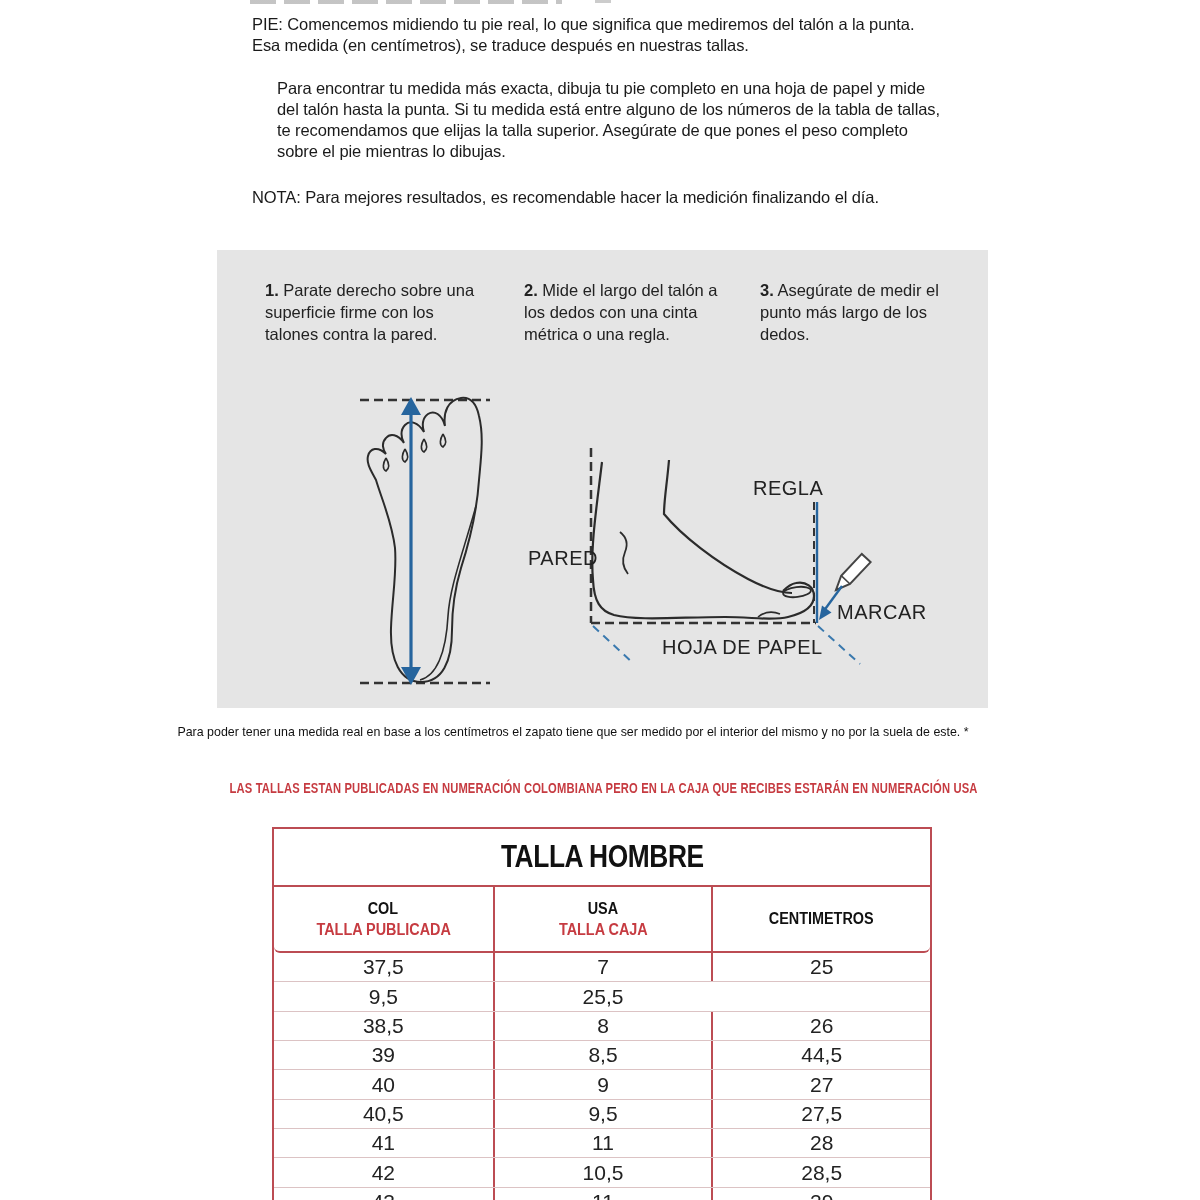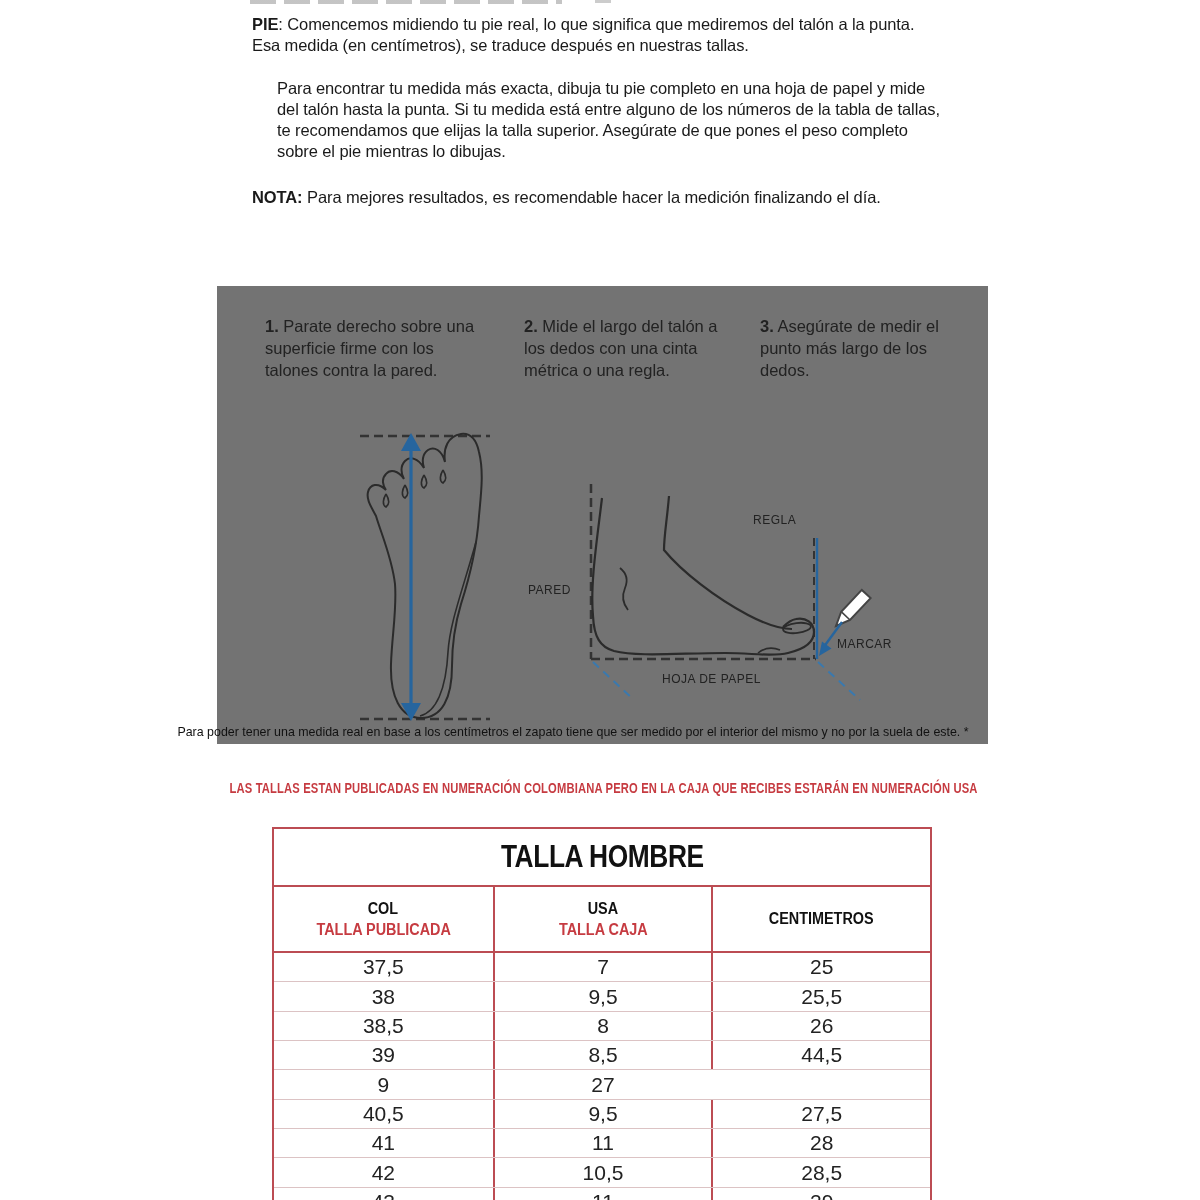--- a/index.html
+++ b/index.html
@@ -8,46 +8,46 @@
   
   .remnant{position:absolute;left:250px;top:0;width:312px;height:4px;opacity:.5;
            background:repeating-linear-gradient(90deg,#8a8a8a 0 26px,transparent 26px 34px);}
   .remnant2{position:absolute;left:595px;top:0;width:16px;height:3px;background:#9a9a9a;opacity:.5;}
   
   .intro{position:absolute;left:252px;top:14px;width:694px;font-size:16.5px;line-height:21px;
          letter-spacing:-0.1px;}
   .intro p{margin:0 0 0 0;}
   .intro .p2{margin-top:22px;margin-left:25px;}
   .intro .pnote{margin-top:25px;}
-  .lead{font-weight:700;margin-top:37px;}
+  .lead{font-weight:400;margin-top:37px;}
   
-  .panel{position:absolute;left:217px;top:250px;width:771px;height:458px;background:#737373;margin-top:36px;}
+  .panel{position:absolute;left:217px;top:250px;width:771px;height:458px;background:#e5e5e5;}
   .step{position:absolute;font-size:16.5px;line-height:22px;color:#222;}
   .step1{left:48px;top:29px;width:212px;}
   .step2{left:307px;top:29px;width:200px;}
   .step3{left:543px;top:29px;width:190px;}
   .stepnum{font-weight:700;}
-  .diag-label{position:absolute;font-size:12px;letter-spacing:.5px;color:#222;}
+  .diag-label{position:absolute;font-size:20px;letter-spacing:.5px;color:#222;}
   svg{position:absolute;display:block;}
   
   .caption-wrap{position:absolute;left:0;top:722px;width:1146px;text-align:center;}
   .caption-wrap span{display:inline-block;white-space:nowrap;font-size:13.5px;color:#111;
                      transform:scaleX(0.92);transform-origin:center;}
   .notice-wrap{position:absolute;left:0;top:779px;width:1208px;text-align:center;}
   .notice-wrap span{display:inline-block;white-space:nowrap;font-size:14px;font-weight:700;
                     color:#c63b41;transform:scaleX(0.8);transform-origin:center;letter-spacing:.2px;}
   
   .sizetable{position:absolute;left:272px;top:827px;width:656px;border:2px solid #bc4c53;
              background:#fff;}
   .t-title{height:56px;display:flex;align-items:center;justify-content:center;
            border-bottom:2px solid #bc4c53;}
   .t-title span{display:inline-block;white-space:nowrap;font-size:31px;font-weight:800;
                 letter-spacing:-.5px;transform:scaleX(0.85);color:#111;}
   .t-head{display:grid;grid-template-columns:1fr 1fr 1fr;height:64px;
-          border-bottom:2px solid #bc4c53;}
+          border-bottom:2px solid #bc4c53;border-radius:6px;}
   .t-hcell{display:flex;flex-direction:column;align-items:center;justify-content:center;gap:3px;}
   .t-hcell + .t-hcell{border-left:2px solid #bc4c53;}
   .t-hcell span{display:inline-block;white-space:nowrap;font-weight:700;font-size:16px;
                 transform:scaleX(0.9);color:#111;}
   .t-hcell .red{color:#c63b41;}
   .trow{display:grid;grid-template-columns:1fr 1fr 1fr;height:28.35px;}
   .trow + .trow{border-top:1px solid #dcc3c4;}
   .tcell{display:flex;align-items:center;justify-content:center;font-size:21px;color:#222;}
   .tcell + .tcell{border-left:2px solid #bc4c53;}
 </style>
@@ -142,35 +142,35 @@
         <span>CENTIMETROS</span>
       </div>
     </div>
     <div>
         <div class="trow">
           <div class="tcell">37,5</div>
           <div class="tcell">7</div>
           <div class="tcell">25</div>
         </div>
         <div class="trow">
-          <div class="tcell">38</div>
           <div class="tcell">9,5</div>
           <div class="tcell">25,5</div>
         </div>
         <div class="trow">
           <div class="tcell">38,5</div>
           <div class="tcell">8</div>
           <div class="tcell">26</div>
         </div>
         <div class="trow">
           <div class="tcell">39</div>
           <div class="tcell">8,5</div>
           <div class="tcell">44,5</div>
         </div>
         <div class="trow">
+          <div class="tcell">40</div>
           <div class="tcell">9</div>
           <div class="tcell">27</div>
         </div>
         <div class="trow">
           <div class="tcell">40,5</div>
           <div class="tcell">9,5</div>
           <div class="tcell">27,5</div>
         </div>
         <div class="trow">
           <div class="tcell">41</div>

